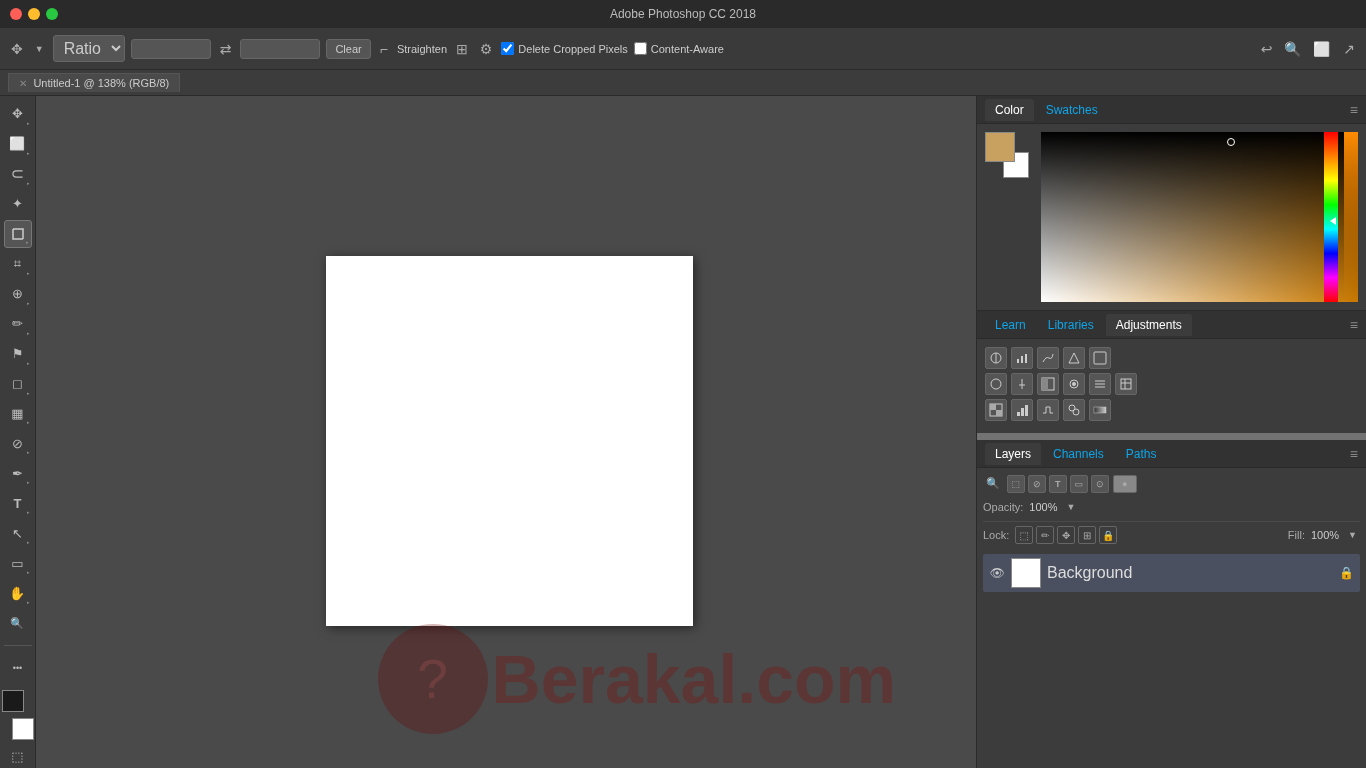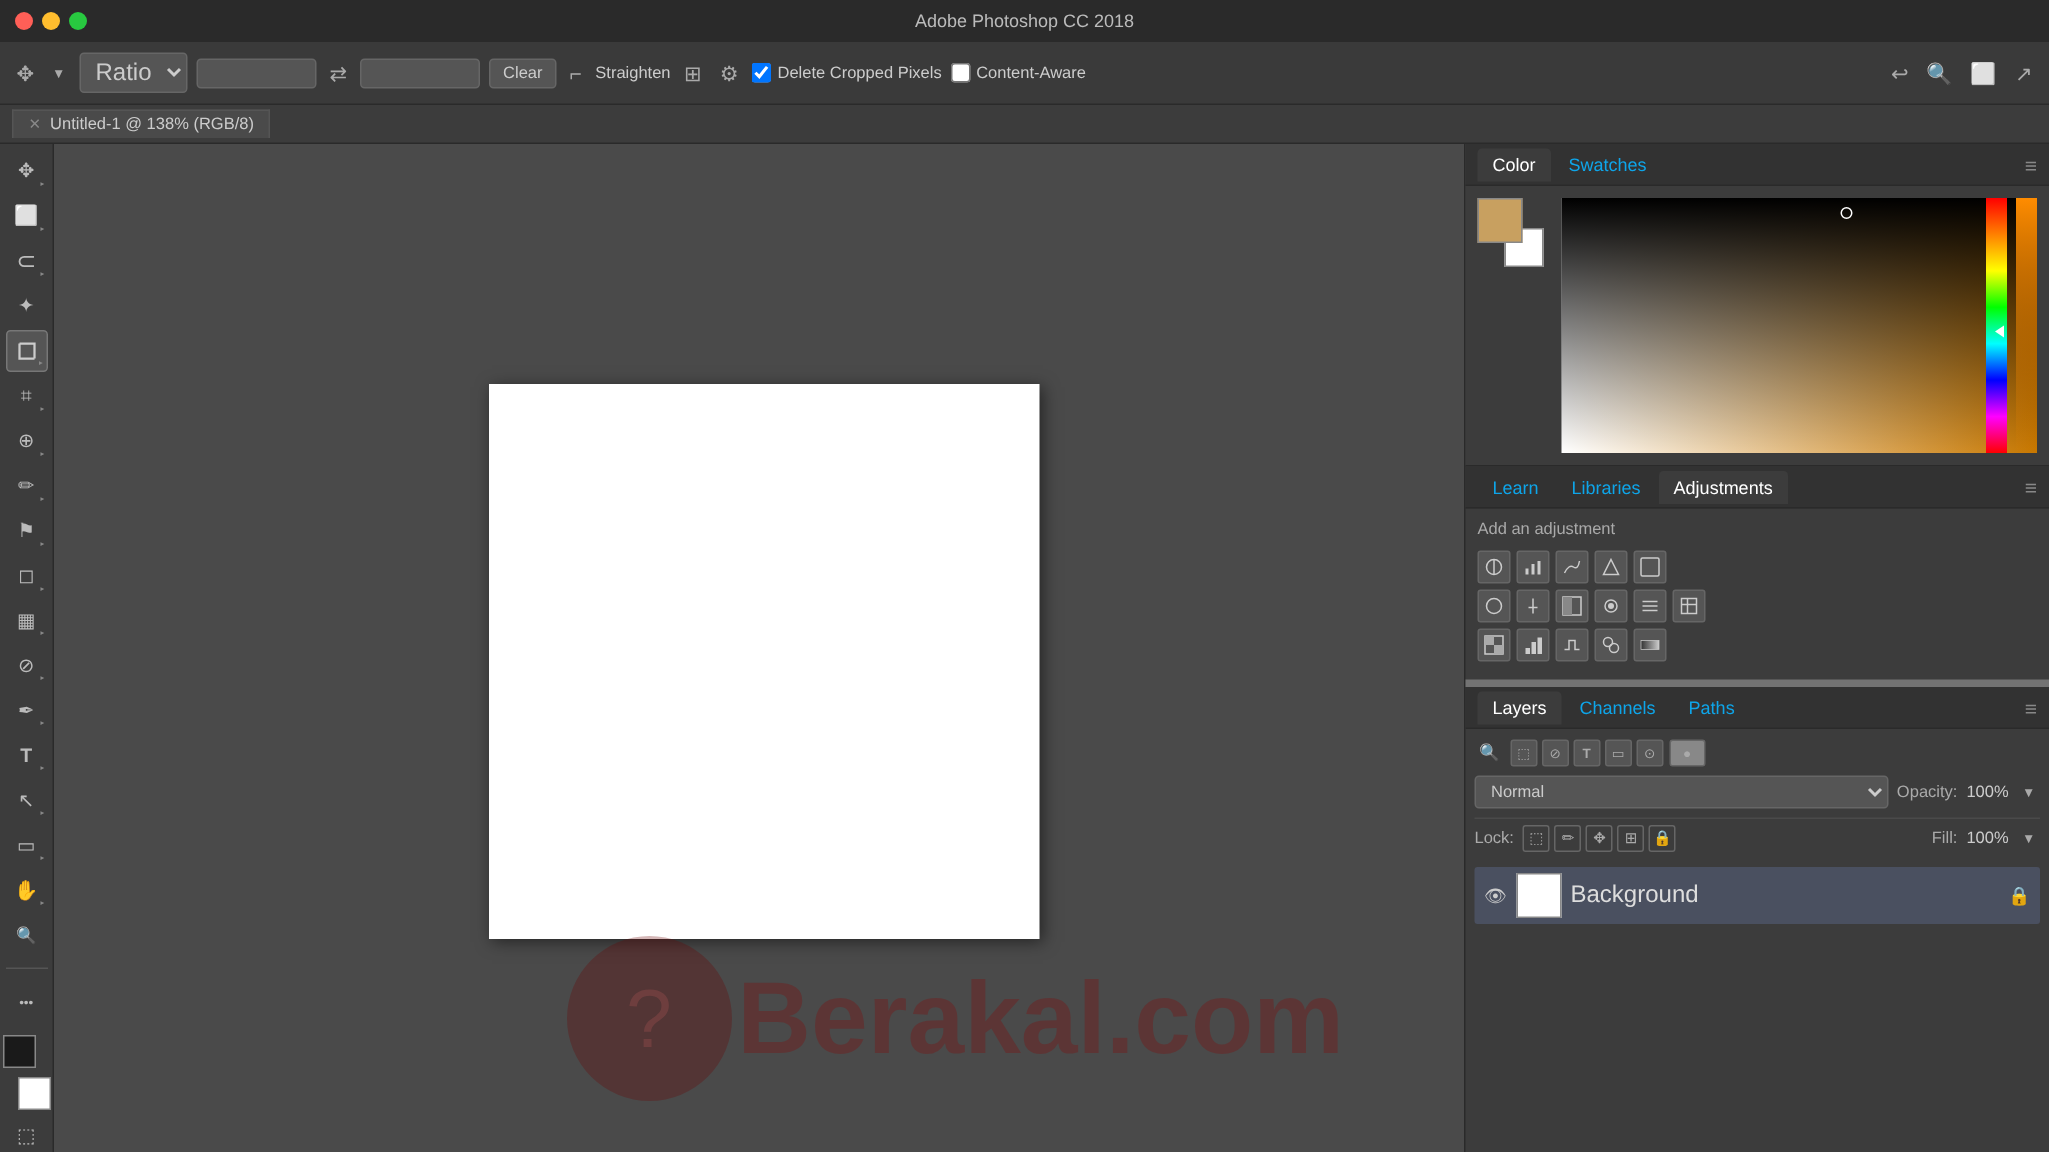--- a/index.html
+++ b/index.html
@@ -310,21 +310,21 @@
       border-right: 6px solid white;
     }
     .color-picker-wrap {
       position: relative;
       display: flex;
       gap: 4px;
     }
 
     
     #adj-panel {
-      border-bottom: 5px solid #737373;
+      border-bottom: 7px solid #737373;
       flex-shrink: 0;
     }
     #adj-content {
       padding: 8px;
     }
     .adj-title {
       font-size: 11px;
       color: #aaa;
       margin-bottom: 8px;
     }
@@ -675,21 +675,20 @@
 
     <div id="adj-panel">
       <div class="panel-tabs">
         <div class="panel-tab">Learn</div>
         <div class="panel-tab">Libraries</div>
         <div class="panel-tab active">Adjustments</div>
         <div class="panel-tab-spacer"></div>
         <div class="panel-menu-btn">≡</div>
       </div>
       <div id="adj-content">
-        <div class="adj-title">Add an adjustment</div>
 
         <div class="adj-icons-row">
           <div class="adj-icon-btn" title="Brightness/Contrast">
             <svg width="14" height="14">
                 <circle cx="7" cy="7" r="5" stroke="#ccc" stroke-width="1" fill="none"></circle>
                 <line x1="7" y1="2" x2="7" y2="12" stroke="#ccc" stroke-width="1"></line>
               </svg>
           </div>
           <div class="adj-icon-btn" title="Levels">
             <svg width="14" height="14">
@@ -812,23 +811,20 @@
             <div class="layers-filter-icon">⬚</div>
             <div class="layers-filter-icon">⊘</div>
             <div class="layers-filter-icon" style="font-weight:bold;">T</div>
             <div class="layers-filter-icon">▭</div>
             <div class="layers-filter-icon">⊙</div>
           </div>
           <div class="layers-filter-icon" style="background:#888; width:24px;">●</div>
         </div>
 
         <div class="layers-mode-row">
-          <select class="layers-mode-select">
-            <option>Normal</option>
-          </select>
           <span class="layers-opacity-label">Opacity:</span>
           <span class="layers-opacity-val">100%</span>
           <span class="toolbar-icon" style="font-size:9px;">▼</span>
         </div>
 
         <div class="layers-lock-row">
           <span class="layers-lock-label">Lock:</span>
           <div class="layers-lock-icons">
             <div class="layers-lock-icon">⬚</div>
             <div class="layers-lock-icon">✏</div>

